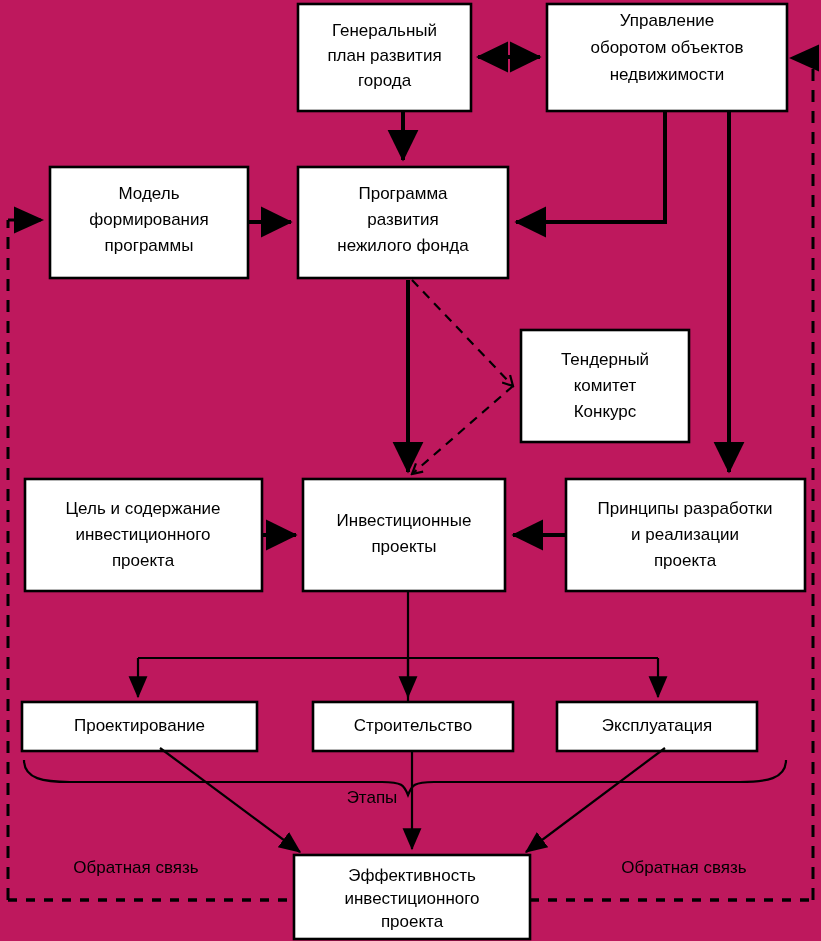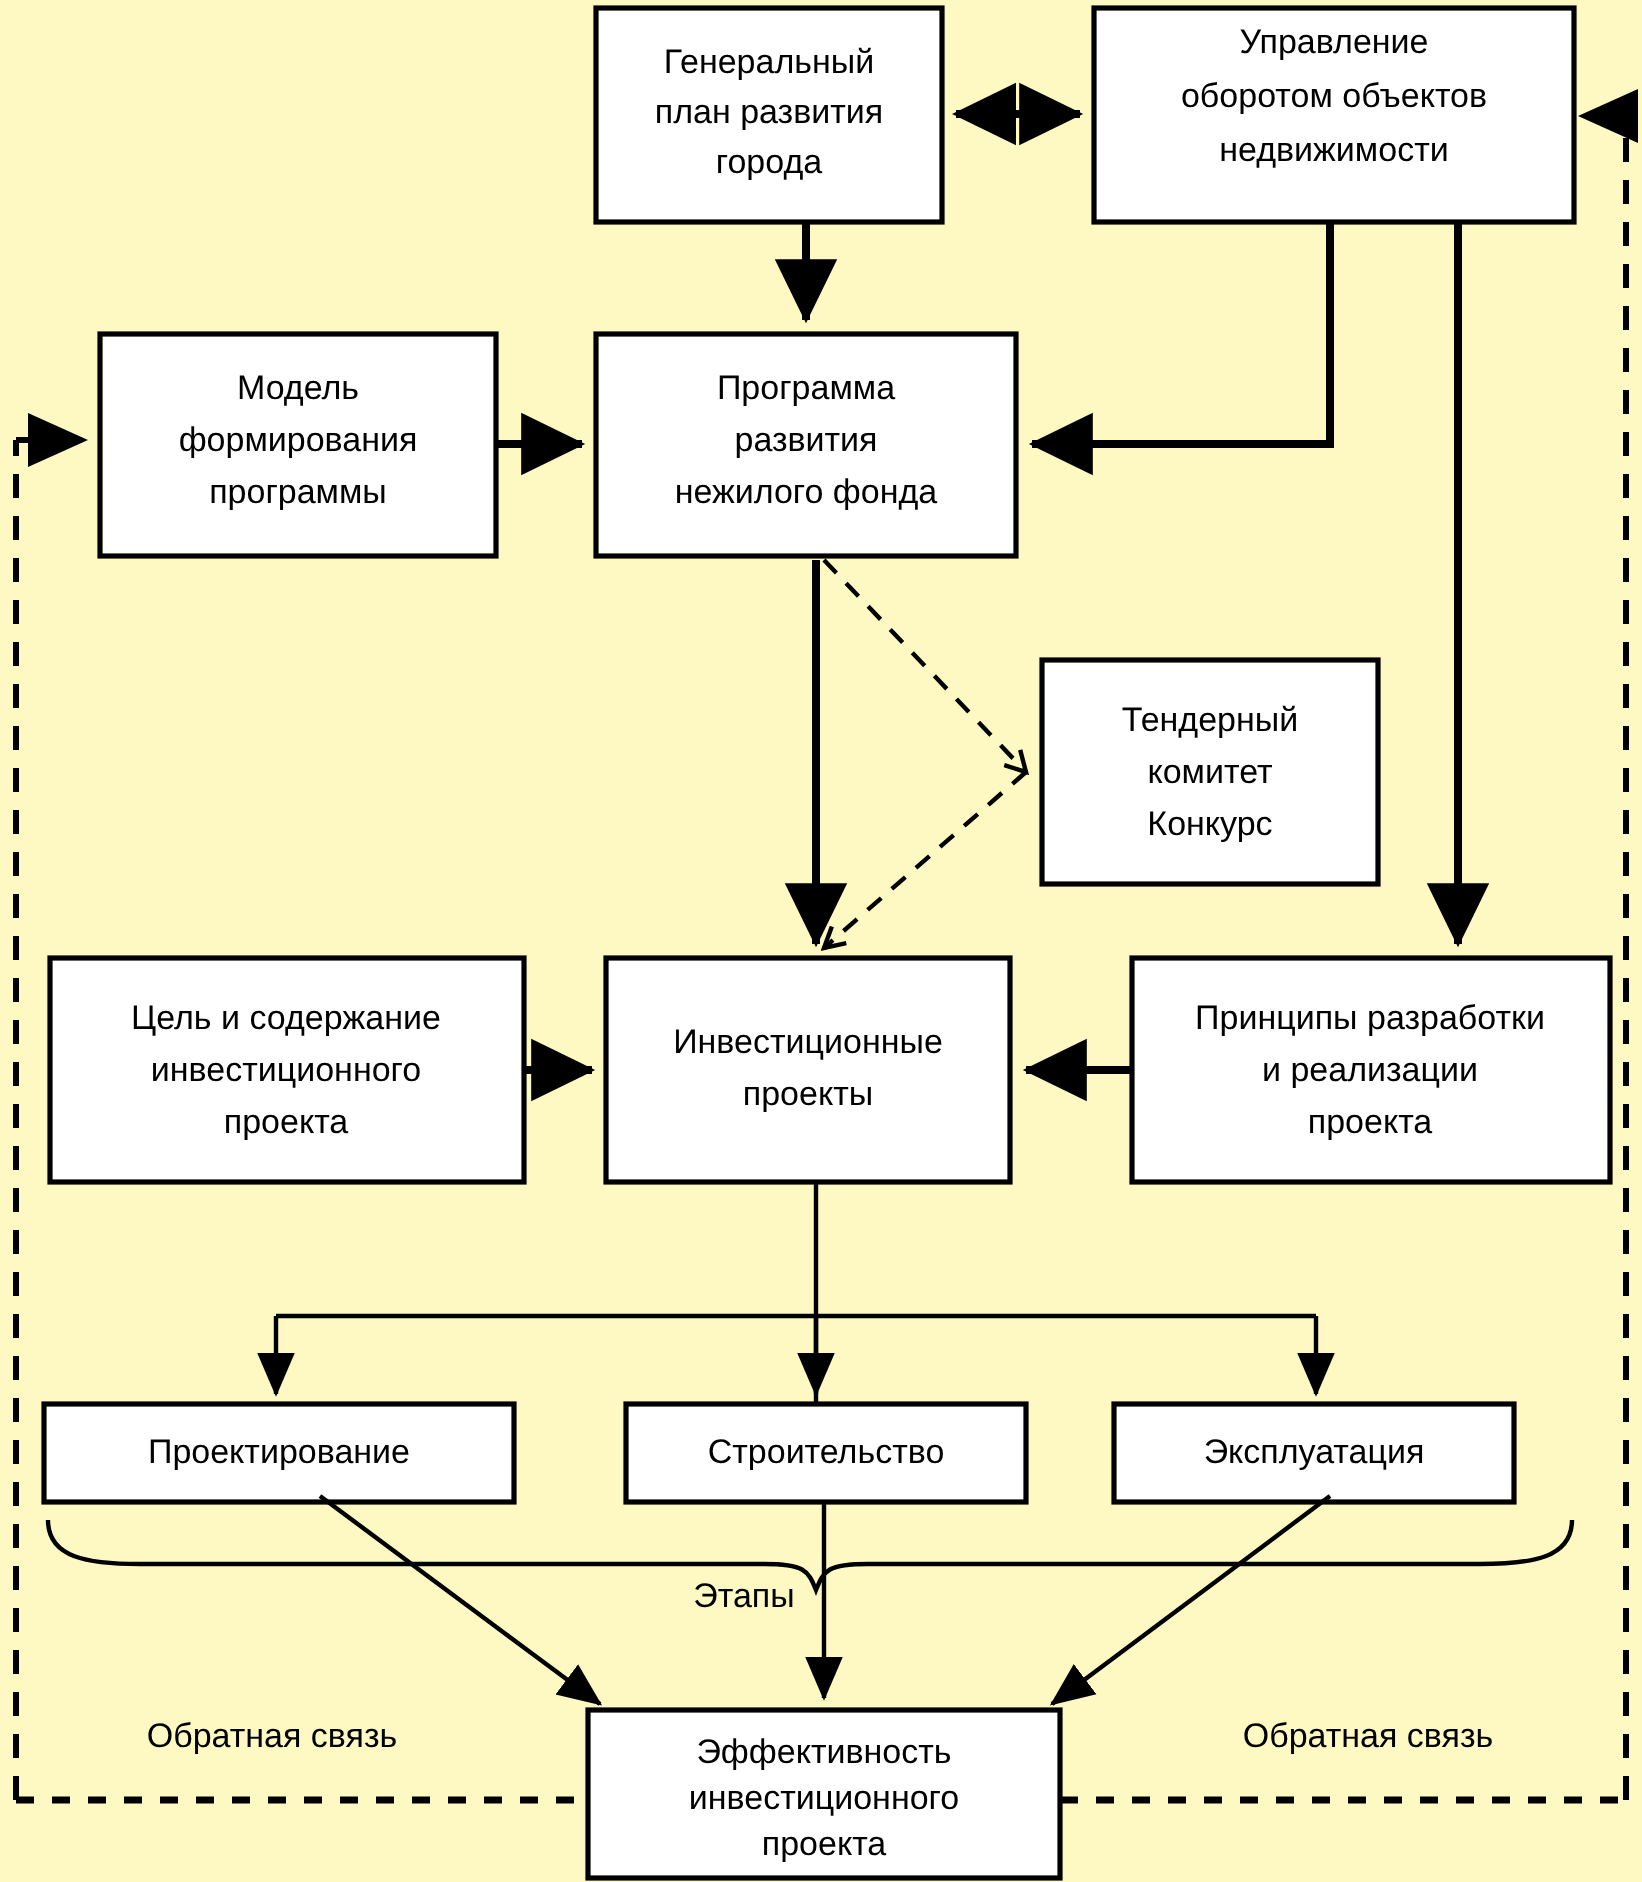--- a/index.html
+++ b/index.html
@@ -4,21 +4,21 @@
 <style>
   html, body {
     margin: 0;
     padding: 0;
     background: #ffffff;
   }
   #diagram-root {
     position: relative;
     width: 821px;
     height: 941px;
-    background: #fef9c3;
+    background: #be185d;
     font-family: "Liberation Sans", sans-serif;
     overflow: hidden;
   }
   svg#flow {
     position: absolute;
     left: 0;
     top: 0;
     width: 821px;
     height: 941px;
   }

